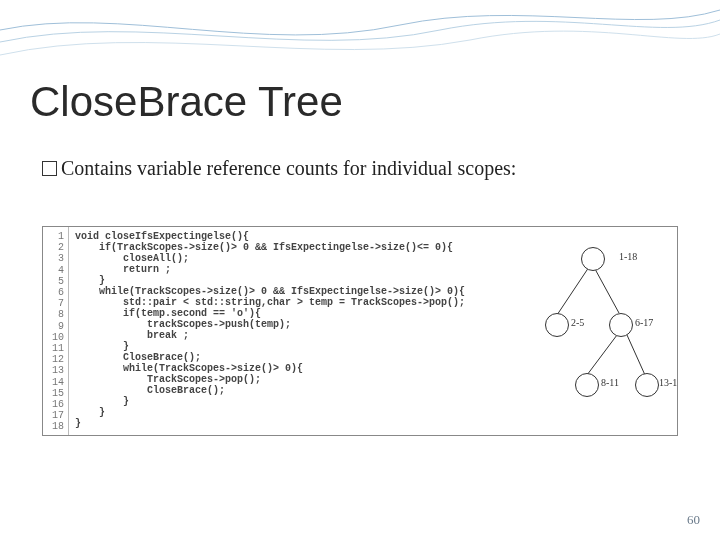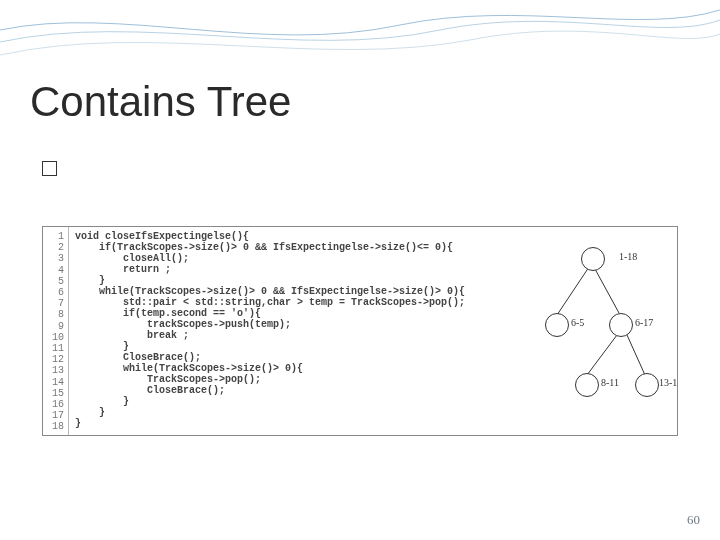--- a/index.html
+++ b/index.html
@@ -111,24 +111,24 @@
 </style>
 </head>
 <body>
 
 <svg class="wave-bg" viewBox="0 0 720 70" preserveAspectRatio="none">
   <path d="M0,30 C120,5 260,55 400,25 C520,0 640,35 720,10" stroke="#9fbfd9" stroke-width="1" fill="none"></path>
   <path d="M0,42 C140,12 300,60 440,30 C560,6 660,42 720,20" stroke="#b9d2e4" stroke-width="1" fill="none"></path>
   <path d="M0,55 C150,22 320,68 470,40 C590,16 680,50 720,34" stroke="#cfe0ec" stroke-width="1" fill="none"></path>
 </svg>
 
-<div class="title">Contains Tree</div>
+<div class="title">CloseBrace Tree</div>
 
 <div class="bullet-line">
-  <span class="bullet-box"></span>
+  <span class="bullet-box"></span><span>Contains variable reference counts for individual scopes:</span>
 </div>
 
 <div class="code-card">
   <div class="gutter" id="gutter">1
 2
 3
 4
 5
 6
 7
@@ -165,21 +165,21 @@
     <svg width="150" height="210" style="position:absolute;top:0;left:0">
       <line class="edge" x1="62" y1="40" x2="30" y2="88"></line>
       <line class="edge" x1="68" y1="42" x2="92" y2="86"></line>
       <line class="edge" x1="90" y1="108" x2="60" y2="148"></line>
       <line class="edge" x1="100" y1="108" x2="118" y2="148"></line>
     </svg>
     <div class="node" style="left:54px;top:20px"></div>
     <div class="node-label" style="left:92px;top:24px">1-18</div>
 
     <div class="node" style="left:18px;top:86px"></div>
-    <div class="node-label" style="left:44px;top:90px">6-5</div>
+    <div class="node-label" style="left:44px;top:90px">2-5</div>
 
     <div class="node" style="left:82px;top:86px"></div>
     <div class="node-label" style="left:108px;top:90px">6-17</div>
 
     <div class="node" style="left:48px;top:146px"></div>
     <div class="node-label" style="left:74px;top:150px">8-11</div>
 
     <div class="node" style="left:108px;top:146px"></div>
     <div class="node-label" style="left:132px;top:150px">13-16</div>
   </div>

